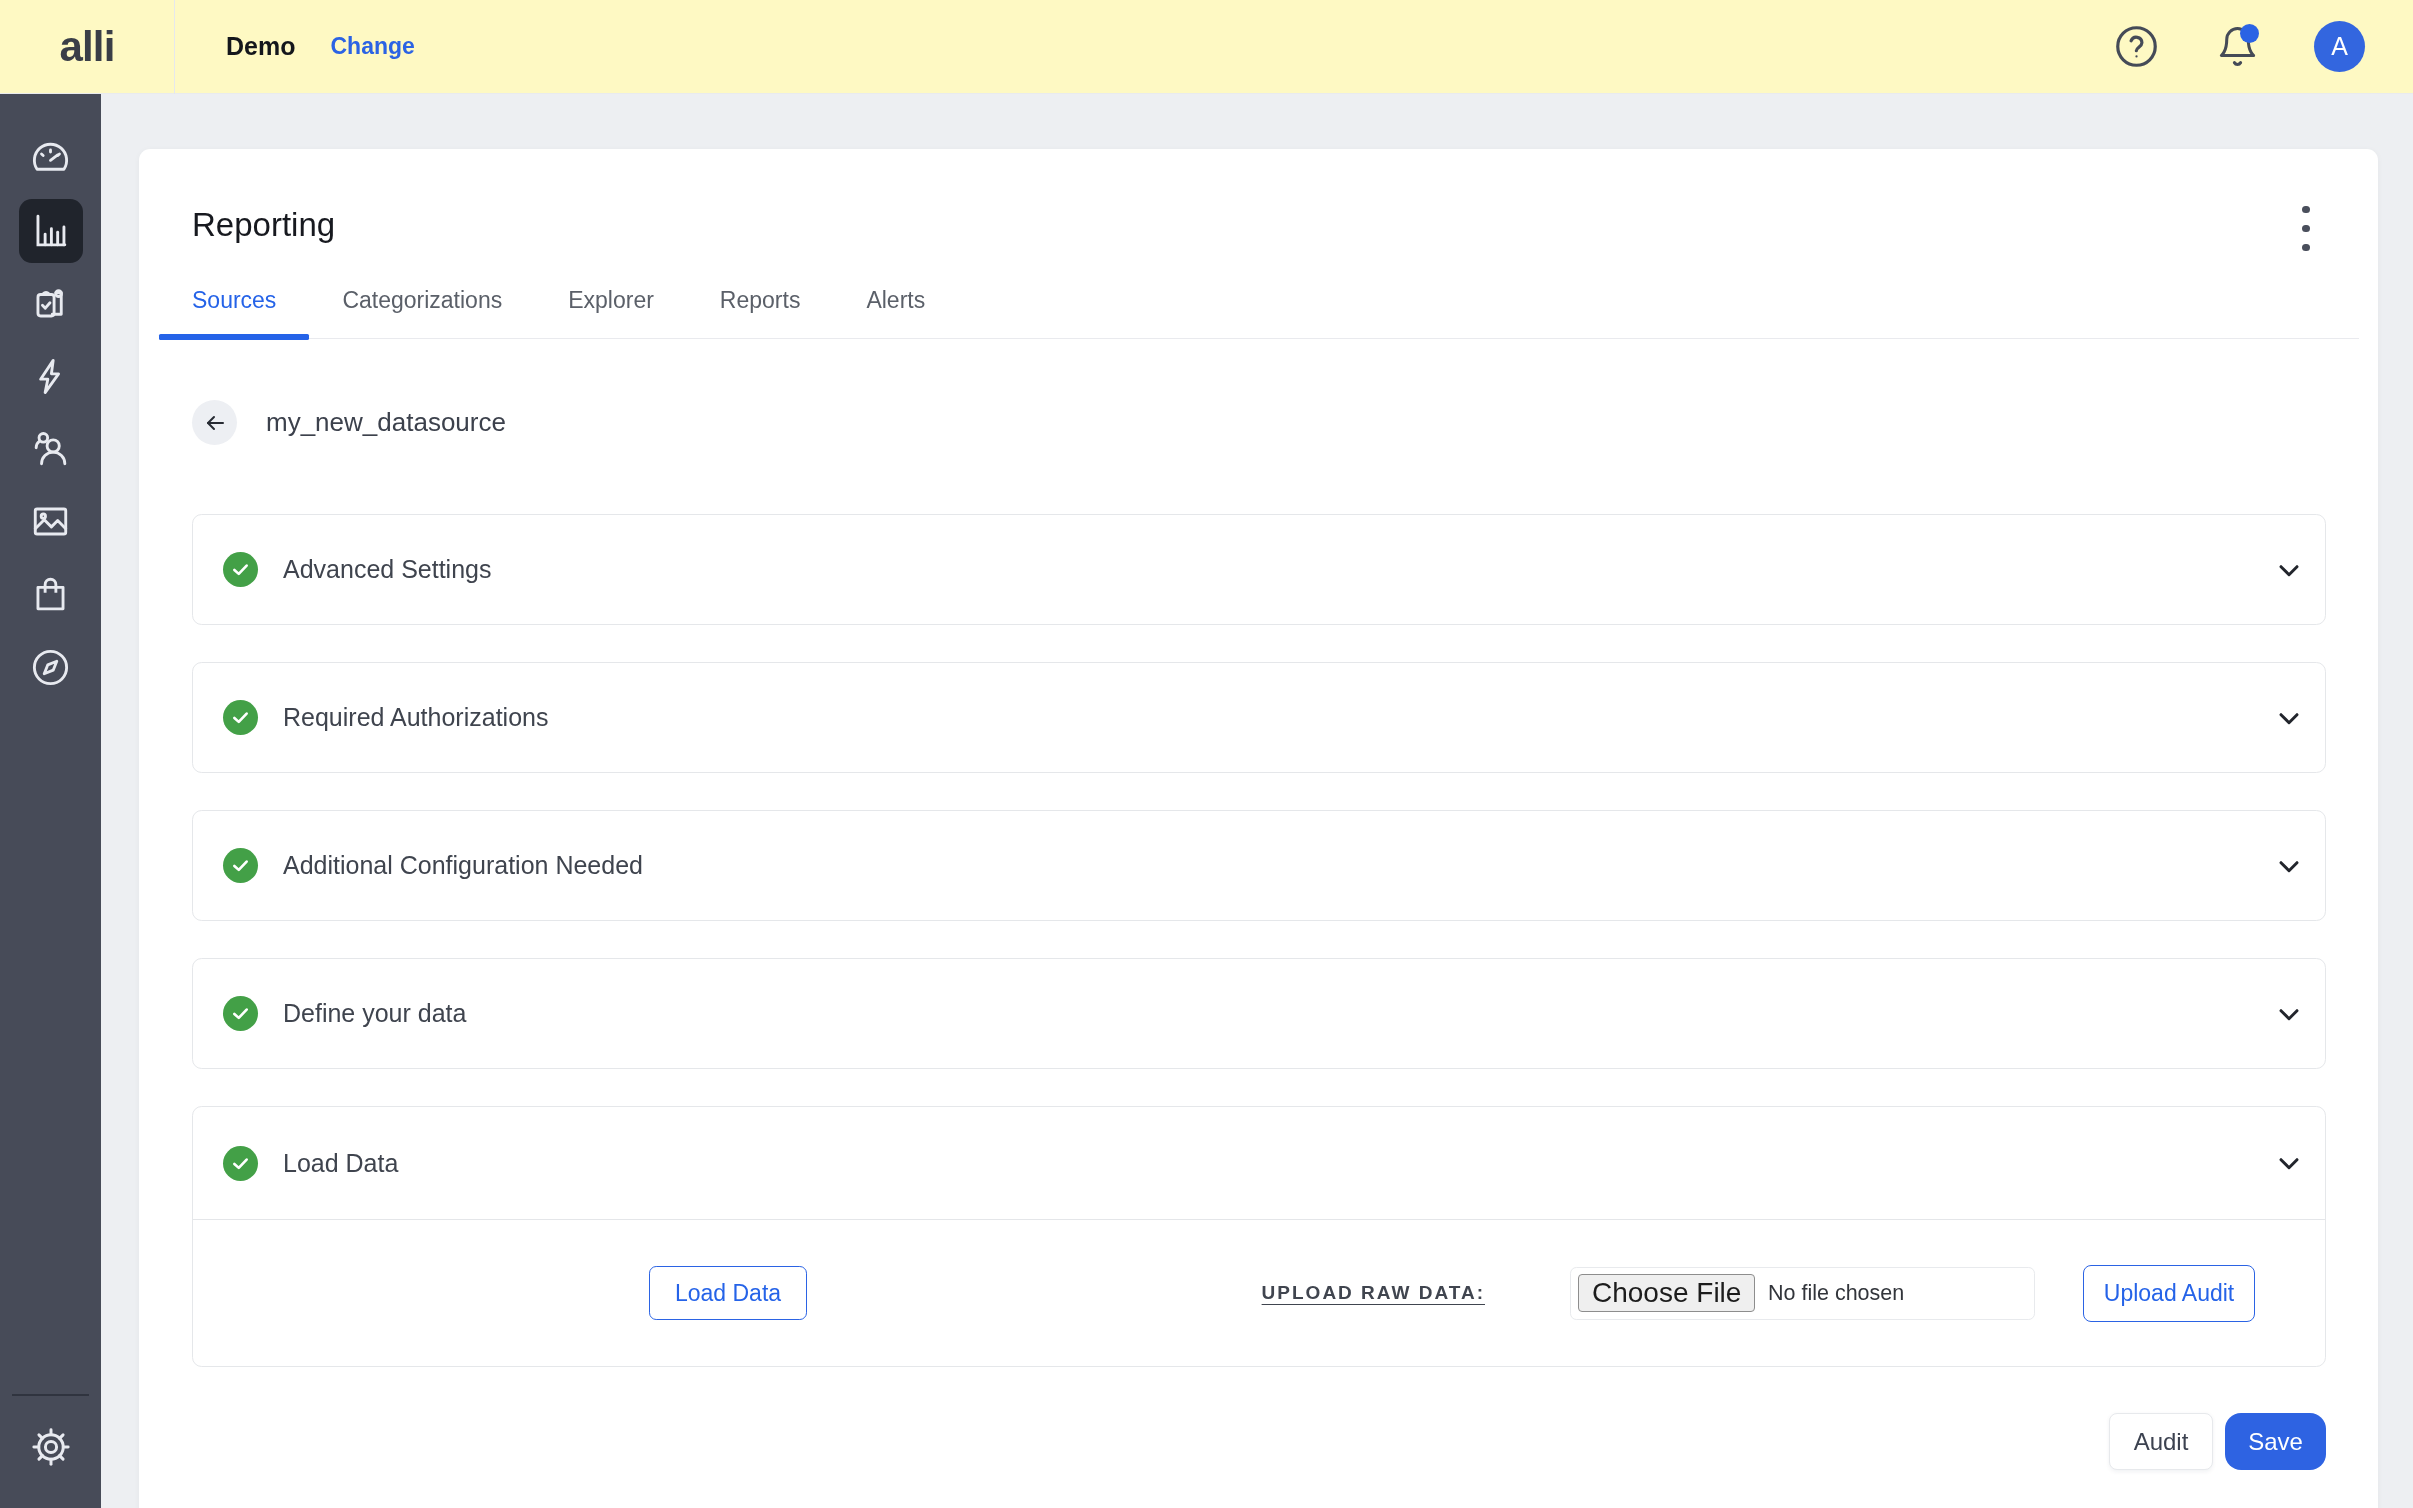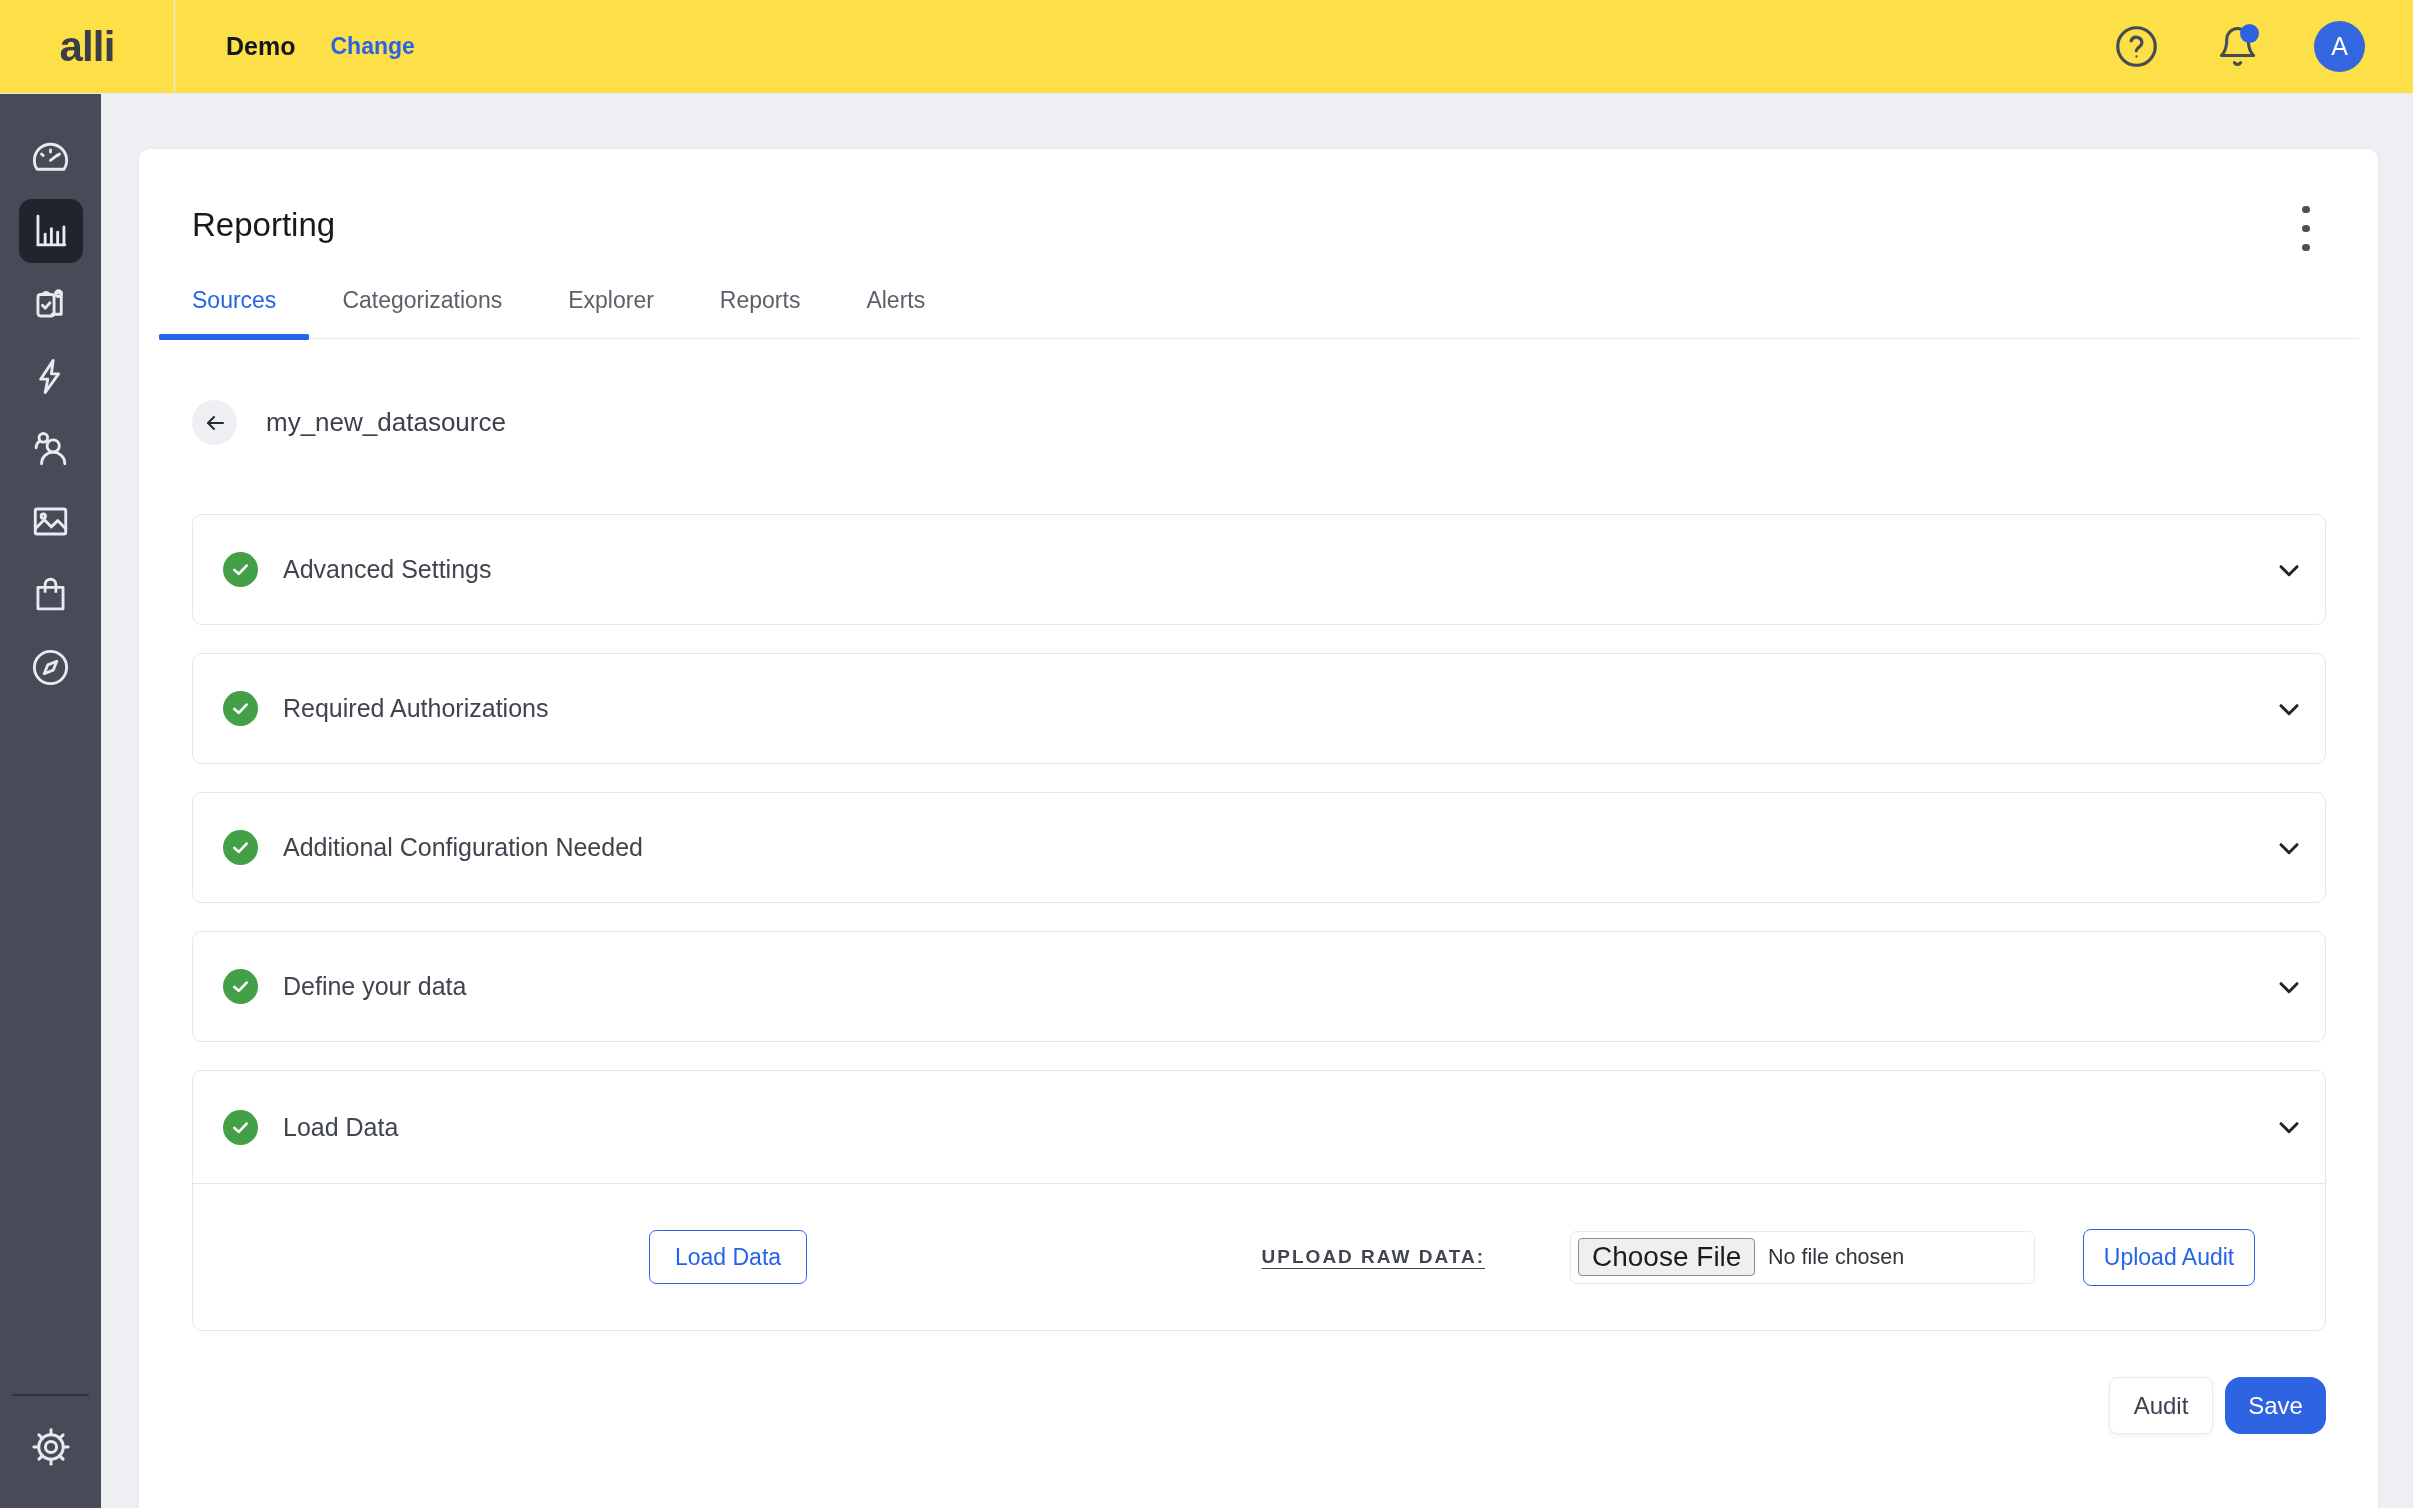--- a/index.html
+++ b/index.html
@@ -1,21 +1,21 @@
 <!DOCTYPE html>
 <html style="font-size:12.8px"><head>
 <meta charset="utf-8">
 <style>
   * { margin:0; padding:0; box-sizing:border-box; }
   html,body { width:2413px; height:1508px; overflow:hidden;
     font-family:"Liberation Sans", sans-serif; background:#EDEFF2; }
 
   
   .topbar { position:fixed; top:0; left:0; width:2413px; height:94px;
-    background:#fde047; display:flex; align-items:center; z-index:30;
+    background:#fef9c3; display:flex; align-items:center; z-index:30;
     border-bottom:0.8px solid #e9ebee; }
   .logo-wrap { width:175px; height:94px; display:flex; align-items:center;
     justify-content:center; border-right:1.6px solid #e6e8ec; }
   .logo { font-size:42px; font-weight:700; color:#3a3e47; letter-spacing:-0.8px; }
   .workspace { margin-left:51px; font-size:25px; font-weight:700; color:#14171c; }
   .change-link { margin-left:35px; font-size:23px; font-weight:700; color:#2b63e4; cursor:pointer; }
   .topbar-right { margin-left:auto; display:flex; align-items:center; gap:53px; padding-right:48px; }
   .icon-btn { width:48px; height:48px; display:flex; align-items:center; justify-content:center;
     color:#454b57; cursor:pointer; position:relative; }
   .bell-dot { position:absolute; top:1.6px; right:1.6px; width:19px; height:19px;
@@ -52,21 +52,21 @@
   .tab.active { color:#2563e8; }
   .tab.active::after { content:""; position:absolute; left:0; right:0; bottom:-1.6px;
     height:5.6px; background:#2563e8; border-radius:1.6px; }
 
   .back-row { margin-top:61px; display:flex; align-items:center; }
   .back-btn { width:45px; height:45px; border-radius:50%; background:#EDEFF3; color:#272b33;
     display:flex; align-items:center; justify-content:center; cursor:pointer; }
   .ds-name { margin-left:29px; font-size:26px; font-weight:500; color:#3c414c; }
 
   .sections { margin-top:69px; }
-  .acc-card { border:1.6px solid #E5E7EA; border-radius:9.6px; background:#fff; margin-bottom:28px; }
+  .acc-card { border:1.6px solid #E5E7EA; border-radius:9.6px; background:#fff; margin-bottom:37px; }
   .acc-head { height:109px; display:flex; align-items:center; padding:0 20px 0 29.5px; cursor:pointer; }
   .check { width:35px; height:35px; border-radius:50%; background:#43A047; flex:none;
     display:flex; align-items:center; justify-content:center; color:#fff; }
   .acc-label { margin-left:25.5px; font-size:25px; color:#3f444e; }
   .chev { margin-left:auto; color:#22252c; display:flex; }
 
   .acc-body { border-top:1.6px solid #E4E6E9; height:147px; display:flex; align-items:center;
     padding-right:70px; }
   .btn-outline { background:#fff; border:1.6px solid #2b63e4; color:#2563e8; border-radius:7.2px;
     font-size:23px; font-weight:500; cursor:pointer; font-family:inherit; }

